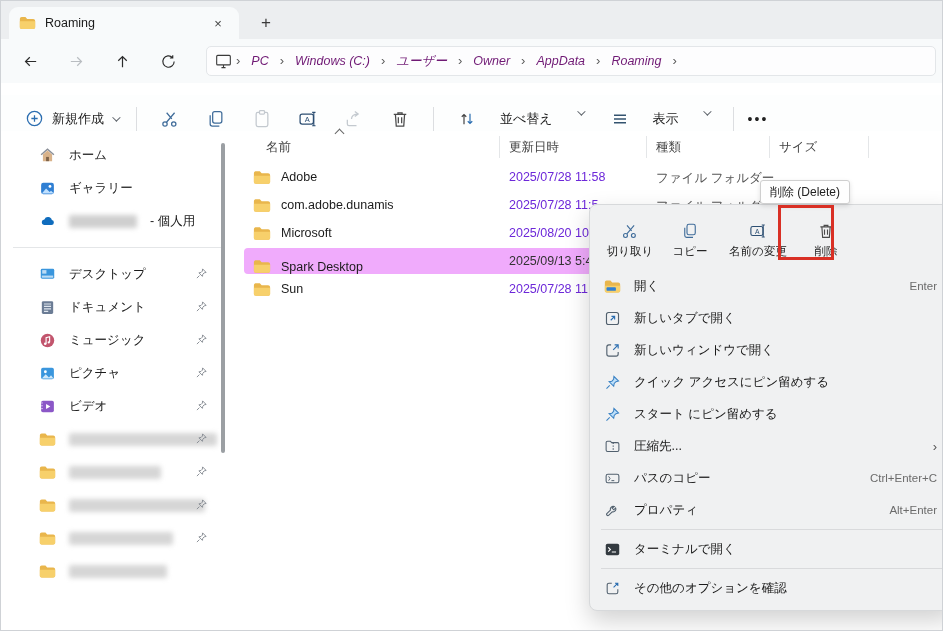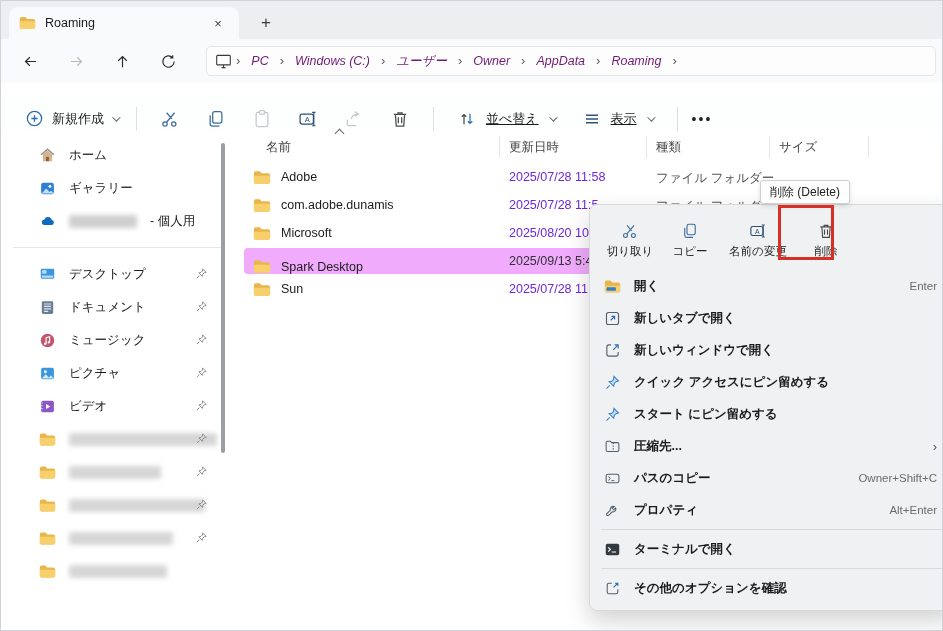--- a/index.html
+++ b/index.html
@@ -22,21 +22,21 @@
   .crumb { font-size:12.5px; color:#701a75; padding:3px 7px; border-radius:4px; white-space:nowrap;font-style:italic; }
   .crumb-sep { font-size:13px; color:#5a5a5a; padding:0 2px; transform:translateY(-1px); }
 
   
   .toolbar { position:absolute; left:0; top:94px; width:100%; height:48px; background:#fdfefe; border-bottom:1px solid #e3e5e8; display:flex; align-items:center; }
   .tool-new { display:flex; align-items:center; gap:8px; margin-left:16px; padding:6px 8px; border-radius:5px; }
   .tool-new span { font-size:13px; }
   .tdivider { width:1px; height:24px; background:#dcdee1; margin:0 10px; }
   .toolbtn { width:38px; height:34px; display:flex; align-items:center; justify-content:center; border-radius:5px; margin:0 4px; }
   .toolbtn svg { width:20px; height:20px; }
-  .tool-dd { display:flex; align-items:center; gap:10px; padding:6px 8px; border-radius:5px; margin:0 6px; font-size:13px; color:#1b1b1b;text-decoration:underline; }
+  .tool-dd { display:flex; align-items:flex-start; gap:24px; padding:6px 8px; border-radius:5px; margin:0 6px; font-size:13px; color:#1b1b1b; }
   .more { letter-spacing:2px; font-size:14px; color:#222; margin-left:4px; }
   .chev { display:inline-block; width:6px; height:6px; border-right:1.4px solid #5b6168; border-bottom:1.4px solid #5b6168; transform:rotate(45deg) translateY(-2px); }
 
   
   .bodywrap { position:absolute; left:0; top:130px; width:100%; height:501px; background:#fff; display:flex; }
 
   
   .sidebar { position:relative; width:235px; flex:0 0 235px; padding-top:8px; }
   .side-item { height:32px; display:flex; align-items:center; padding-left:32px; gap:13px; position:relative; border-radius:5px; margin:0 6px 1px 6px; }
   .side-item .lbl { font-size:12.5px; }
@@ -63,21 +63,21 @@
   
   .cmenu { position:absolute; left:588px; top:203px; width:366px; height:407px; background:#f0f1f2; border:1px solid #d7d9db; border-radius:8px; box-shadow:0 10px 24px rgba(0,0,0,.18); z-index:20; }
   .iconrow { display:flex; padding:9px 6px 0 10px; }
   .iact { width:60px; height:52px; display:flex; flex-direction:column; align-items:center; justify-content:center; gap:4px; border-radius:5px; }
   .iact.wide { width:76px; }
   .iact svg { width:18px; height:18px; }
   .iact .ilbl { font-size:11.5px; color:#1b1b1b; white-space:nowrap; }
   .mlist { padding-top:4px; }
   .mitem { height:32px; display:flex; align-items:center; margin:0 5px; padding:0 9px; border-radius:5px; position:relative; }
   .mitem svg { width:17px; height:17px; flex:0 0 17px; }
-  .mitem .mlbl { font-size:12.5px; margin-left:13px; white-space:nowrap;font-weight:bold; }
+  .mitem .mlbl { font-size:12.5px; margin-left:13px; white-space:nowrap; }
   .mshort { position:absolute; right:12px; font-size:11.5px; color:#6b6b6b; }
   .msub { position:absolute; right:12px; font-size:13px; color:#555; }
   .msep { height:1px; background:#d9dadc; margin:3px 11px; }
 
   
   .tooltip { position:absolute; left:759px; top:179px; height:24px; background:#fefefe; border:1px solid #cfcfcf; border-radius:3px; box-shadow:0 2px 5px rgba(0,0,0,.12); display:flex; align-items:center; padding:0 9px; font-size:12px; color:#222; z-index:40; }
   .redbox { position:absolute; left:777px; top:204px; width:56px; height:55px; border:3px solid #d93025; z-index:50; }
 </style>
 </head>
 <body>
@@ -478,21 +478,21 @@
           </svg>
         <span class="mlbl">圧縮先...</span>
         <span class="msub">›</span>
       </div>
       <div class="mitem">
         <svg viewBox="0 0 24 24" fill="none" stroke="#51606e" stroke-width="1.5">
             <rect x="3" y="6" width="18" height="12" rx="2.5"></rect>
             <path d="M6.5 9l2 3-2 3M10.5 15h4" stroke-width="1.4"></path>
           </svg>
         <span class="mlbl">パスのコピー</span>
-        <span class="mshort">Owner+Shift+C</span>
+        <span class="mshort">Ctrl+Enter+C</span>
       </div>
       <div class="mitem">
         <svg viewBox="0 0 24 24" fill="none" stroke="#51606e" stroke-width="1.5">
             <path d="M14.5 6.5a4 4 0 0 0-5.4 4.8L4 16.4a1.8 1.8 0 0 0 2.5 2.5l5.1-5.1a4 4 0 0 0 4.8-5.4l-2.6 2.6-2.3-2.3z"></path>
           </svg>
         <span class="mlbl">プロパティ</span>
         <span class="mshort">Alt+Enter</span>
       </div>
       <div class="msep"></div>
       <div class="mitem">

